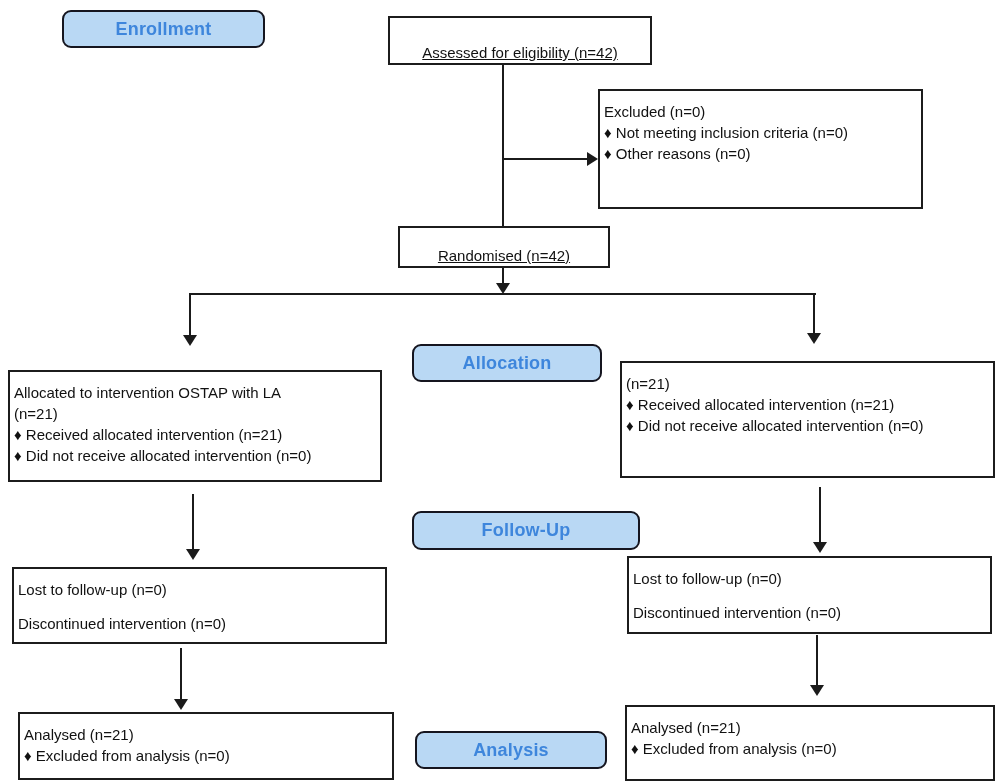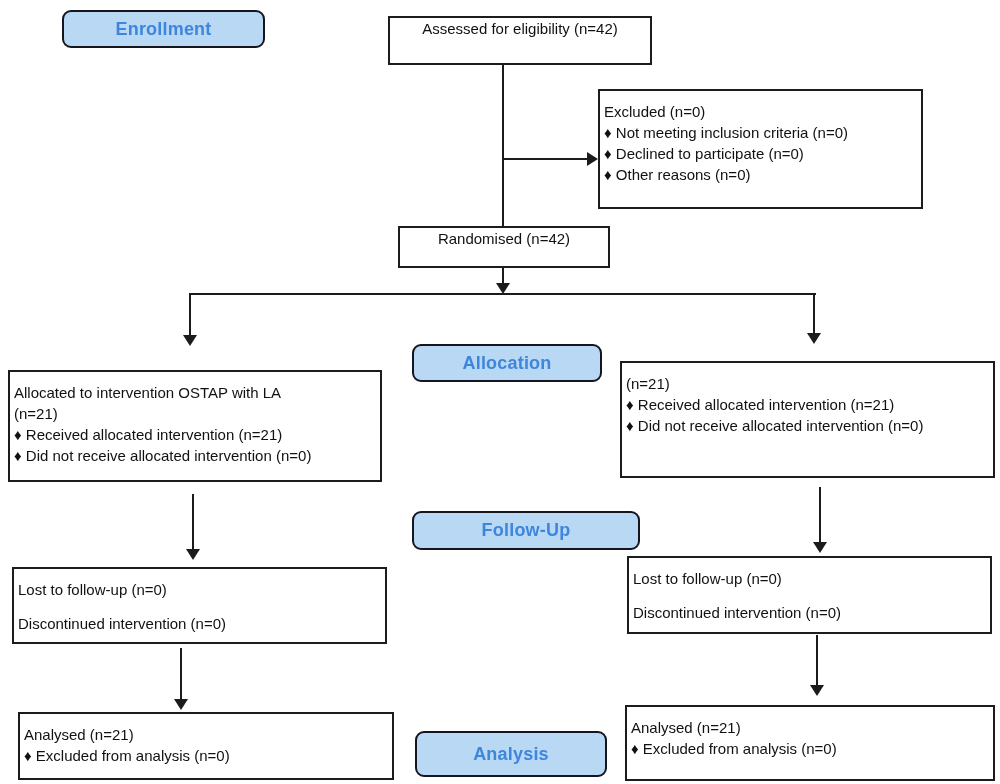--- a/index.html
+++ b/index.html
@@ -9,21 +9,21 @@
   .node{
     position:absolute;
     background:#ffffff;
     border:2px solid #1c1c1c;
     box-sizing:border-box;
     color:#111111;
     font-size:15px;
     line-height:21px;
   }
   .node .inner{padding:10px 4px;}
-  .node.center{display:flex;align-items:flex-start;justify-content:center;text-align:center;}
+  .node.center{display:flex;align-items:flex-end;justify-content:center;text-align:center;text-decoration:underline;}
   .node .title{display:block;}
   .node .bullet-line{display:block;}
 
   .stage-label{
     position:absolute;
     background:#b9d8f4;
     border:2.5px solid #15151f;
     border-radius:9px;
     box-sizing:border-box;
     display:flex;align-items:center;justify-content:center;
@@ -56,21 +56,21 @@
 
   <div class="stage-label" style="left:62px;top:10px;width:203px;height:38px;">
     <span>Enrollment</span>
   </div>
   <div class="stage-label" style="left:412px;top:344px;width:190px;height:38px;">
     <span>Allocation</span>
   </div>
   <div class="stage-label" style="left:412px;top:511px;width:228px;height:39px;">
     <span>Follow-Up</span>
   </div>
-  <div class="stage-label" style="left:415px;top:731px;width:192px;height:46px;">
+  <div class="stage-label" style="left:415px;top:731px;width:192px;height:38px;">
     <span>Analysis</span>
   </div>
 
   <div class="vline" style="left:502px;top:64px;height:162px;"></div>
   <div class="hline" style="left:503px;top:158px;width:85px;"></div>
   <div class="ah-right" style="left:587px;top:152px;"></div>
 
   <div class="vline" style="left:502px;top:267px;height:18px;"></div>
   <div class="ah-down" style="left:496px;top:283px;"></div>
   <div class="hline" style="left:189px;top:293px;width:627px;"></div>
@@ -91,21 +91,20 @@
   <div class="ah-down" style="left:810px;top:685px;"></div>
 
   <div class="node center" style="left:388px;top:16px;width:264px;height:49px;">
     <span>Assessed for eligibility (n=42)</span>
   </div>
 
   <div class="node" style="left:598px;top:89px;width:325px;height:120px;">
     <div class="inner">
       <span class="title">Excluded (n=0)</span>
       <span class="bullet-line">♦ Not meeting inclusion criteria (n=0)</span>
-      <span class="bullet-line">♦ Declined to participate (n=0)</span>
       <span class="bullet-line">♦ Other reasons (n=0)</span>
     </div>
   </div>
 
   <div class="node center" style="left:398px;top:226px;width:212px;height:42px;">
     <span>Randomised (n=42)</span>
   </div>
 
   <div class="node" style="left:8px;top:370px;width:374px;height:112px;">
     <div class="inner">

